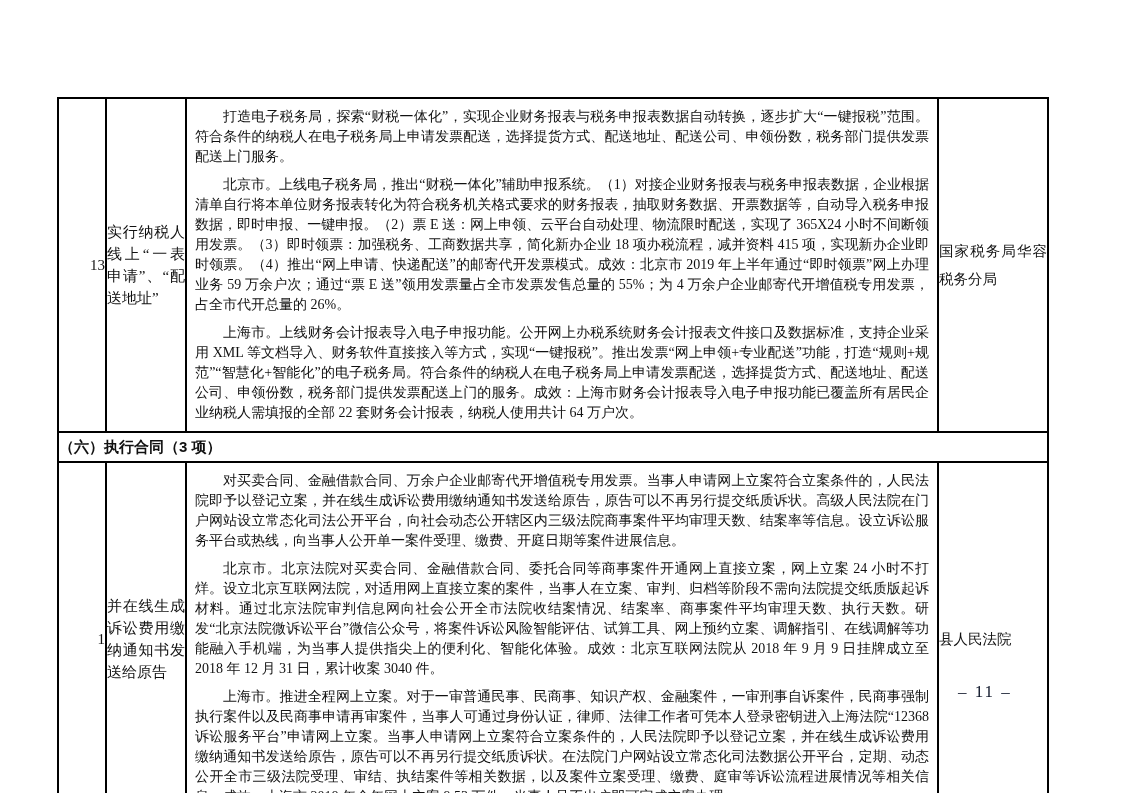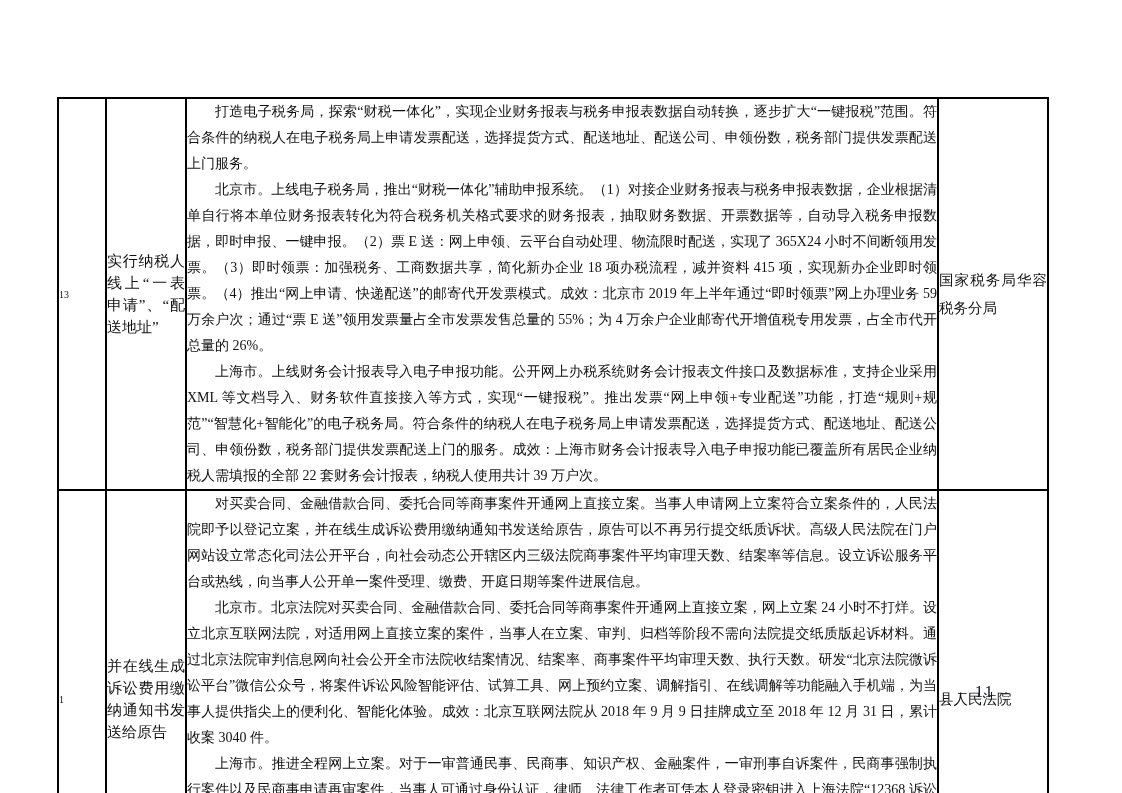--- a/index.html
+++ b/index.html
@@ -27,41 +27,41 @@
   }
   .doc-table th {
     font-family: "Liberation Sans", sans-serif;
     font-weight: bold;
     font-size: 15px;
     text-align: center;
     height: 30px;
     letter-spacing: 1px;
   }
   .seq-cell {
-    text-align: left;
+    text-align: right;
     vertical-align: middle;
-    font-size: 10px;
+    font-size: 15px;
     margin-left: 21px;
   }
   .measure-cell {
     vertical-align: middle;
     padding: 4px 7px;
     font-size: 15px;
     line-height: 22px;
     text-align: justify;
     text-justify: inter-ideograph;
   }
   .content-cell {
     vertical-align: top;
     padding: 5px 8px 4px 8px;
   }
   .content-cell p {
-    margin: 0;
+    margin: 8px;
     font-size: 14px;
-    line-height: 26px;
+    line-height: 20px;
     text-indent: 2em;
     text-align: justify;
     text-justify: inter-ideograph;
   }
   .unit-cell {
     vertical-align: middle;
     padding: 4px 7px;
     font-size: 14.5px;
     line-height: 28px;
     text-align: justify;
@@ -100,31 +100,34 @@
       <col style="width:110px">
     </colgroup>
     <tbody>
 
     <tr class="row-13">
       <td class="seq-cell">13</td>
       <td class="measure-cell">实行纳税人线上“一表申请”、“配送地址”</td>
       <td class="content-cell">
         <p>打造电子税务局，探索“财税一体化”，实现企业财务报表与税务申报表数据自动转换，逐步扩大“一键报税”范围。符合条件的纳税人在电子税务局上申请发票配送，选择提货方式、配送地址、配送公司、申领份数，税务部门提供发票配送上门服务。</p>
         <p>北京市。上线电子税务局，推出“财税一体化”辅助申报系统。（1）对接企业财务报表与税务申报表数据，企业根据清单自行将本单位财务报表转化为符合税务机关格式要求的财务报表，抽取财务数据、开票数据等，自动导入税务申报数据，即时申报、一键申报。（2）票 E 送：网上申领、云平台自动处理、物流限时配送，实现了 365X24 小时不间断领用发票。（3）即时领票：加强税务、工商数据共享，简化新办企业 18 项办税流程，减并资料 415 项，实现新办企业即时领票。（4）推出“网上申请、快递配送”的邮寄代开发票模式。成效：北京市 2019 年上半年通过“即时领票”网上办理业务 59 万余户次；通过“票 E 送”领用发票量占全市发票发售总量的 55%；为 4 万余户企业邮寄代开增值税专用发票，占全市代开总量的 26%。</p>
-        <p>上海市。上线财务会计报表导入电子申报功能。公开网上办税系统财务会计报表文件接口及数据标准，支持企业采用 XML 等文档导入、财务软件直接接入等方式，实现“一键报税”。推出发票“网上申领+专业配送”功能，打造“规则+规范”“智慧化+智能化”的电子税务局。符合条件的纳税人在电子税务局上申请发票配送，选择提货方式、配送地址、配送公司、申领份数，税务部门提供发票配送上门的服务。成效：上海市财务会计报表导入电子申报功能已覆盖所有居民企业纳税人需填报的全部 22 套财务会计报表，纳税人使用共计 39 万户次。</p>
+        <p>上海市。上线财务会计报表导入电子申报功能。公开网上办税系统财务会计报表文件接口及数据标准，支持企业采用 XML 等文档导入、财务软件直接接入等方式，实现“一键报税”。推出发票“网上申领+专业配送”功能，打造“规则+规范”“智慧化+智能化”的电子税务局。符合条件的纳税人在电子税务局上申请发票配送，选择提货方式、配送地址、配送公司、申领份数，税务部门提供发票配送上门的服务。成效：上海市财务会计报表导入电子申报功能已覆盖所有居民企业纳税人需填报的全部 22 套财务会计报表，纳税人使用共计 64 万户次。</p>
       </td>
       <td class="unit-cell">国家税务局华容税务分局</td>
     </tr>
 
+    <tr>
+      <td class="section-cell" colspan="4">（六）执行合同（3 项）</td>
+    </tr>
 
     <tr class="row-14">
       <td class="seq-cell">1</td>
       <td class="measure-cell">并在线生成诉讼费用缴纳通知书发送给原告</td>
       <td class="content-cell">
-        <p>对买卖合同、金融借款合同、委托合同等商事案件开通网上直接立案。当事人申请网上立案符合立案条件的，人民法院即予以登记立案，并在线生成诉讼费用缴纳通知书发送给原告，原告可以不再另行提交纸质诉状。高级人民法院在门户网站设立常态化司法公开平台，向社会动态公开辖区内三级法院商事案件平均审理天数、结案率等信息。设立诉讼服务平台或热线，向当事人公开单一案件受理、缴费、开庭日期等案件进展信息。</p>
+        <p>对买卖合同、金融借款合同、万余户企业邮寄代开增值税专用发票。当事人申请网上立案符合立案条件的，人民法院即予以登记立案，并在线生成诉讼费用缴纳通知书发送给原告，原告可以不再另行提交纸质诉状。高级人民法院在门户网站设立常态化司法公开平台，向社会动态公开辖区内三级法院商事案件平均审理天数、结案率等信息。设立诉讼服务平台或热线，向当事人公开单一案件受理、缴费、开庭日期等案件进展信息。</p>
         <p>北京市。北京法院对买卖合同、金融借款合同、委托合同等商事案件开通网上直接立案，网上立案 24 小时不打烊。设立北京互联网法院，对适用网上直接立案的案件，当事人在立案、审判、归档等阶段不需向法院提交纸质版起诉材料。通过北京法院审判信息网向社会公开全市法院收结案情况、结案率、商事案件平均审理天数、执行天数。研发“北京法院微诉讼平台”微信公众号，将案件诉讼风险智能评估、试算工具、网上预约立案、调解指引、在线调解等功能融入手机端，为当事人提供指尖上的便利化、智能化体验。成效：北京互联网法院从 2018 年 9 月 9 日挂牌成立至 2018 年 12 月 31 日，累计收案 3040 件。</p>
         <p>上海市。推进全程网上立案。对于一审普通民事、民商事、知识产权、金融案件，一审刑事自诉案件，民商事强制执行案件以及民商事申请再审案件，当事人可通过身份认证，律师、法律工作者可凭本人登录密钥进入上海法院“12368 诉讼服务平台”申请网上立案。当事人申请网上立案符合立案条件的，人民法院即予以登记立案，并在线生成诉讼费用缴纳通知书发送给原告，原告可以不再另行提交纸质诉状。在法院门户网站设立常态化司法数据公开平台，定期、动态公开全市三级法院受理、审结、执结案件等相关数据，以及案件立案受理、缴费、庭审等诉讼流程进展情况等相关信息。成效：上海市 2018 年全年网上立案 9.53 万件，当事人足不出户即可完成立案办理。</p>
       </td>
       <td class="unit-cell">县人民法院</td>
     </tr>
   </tbody>
     </table>
 
   <div class="page-number">– 11 –</div>
 

